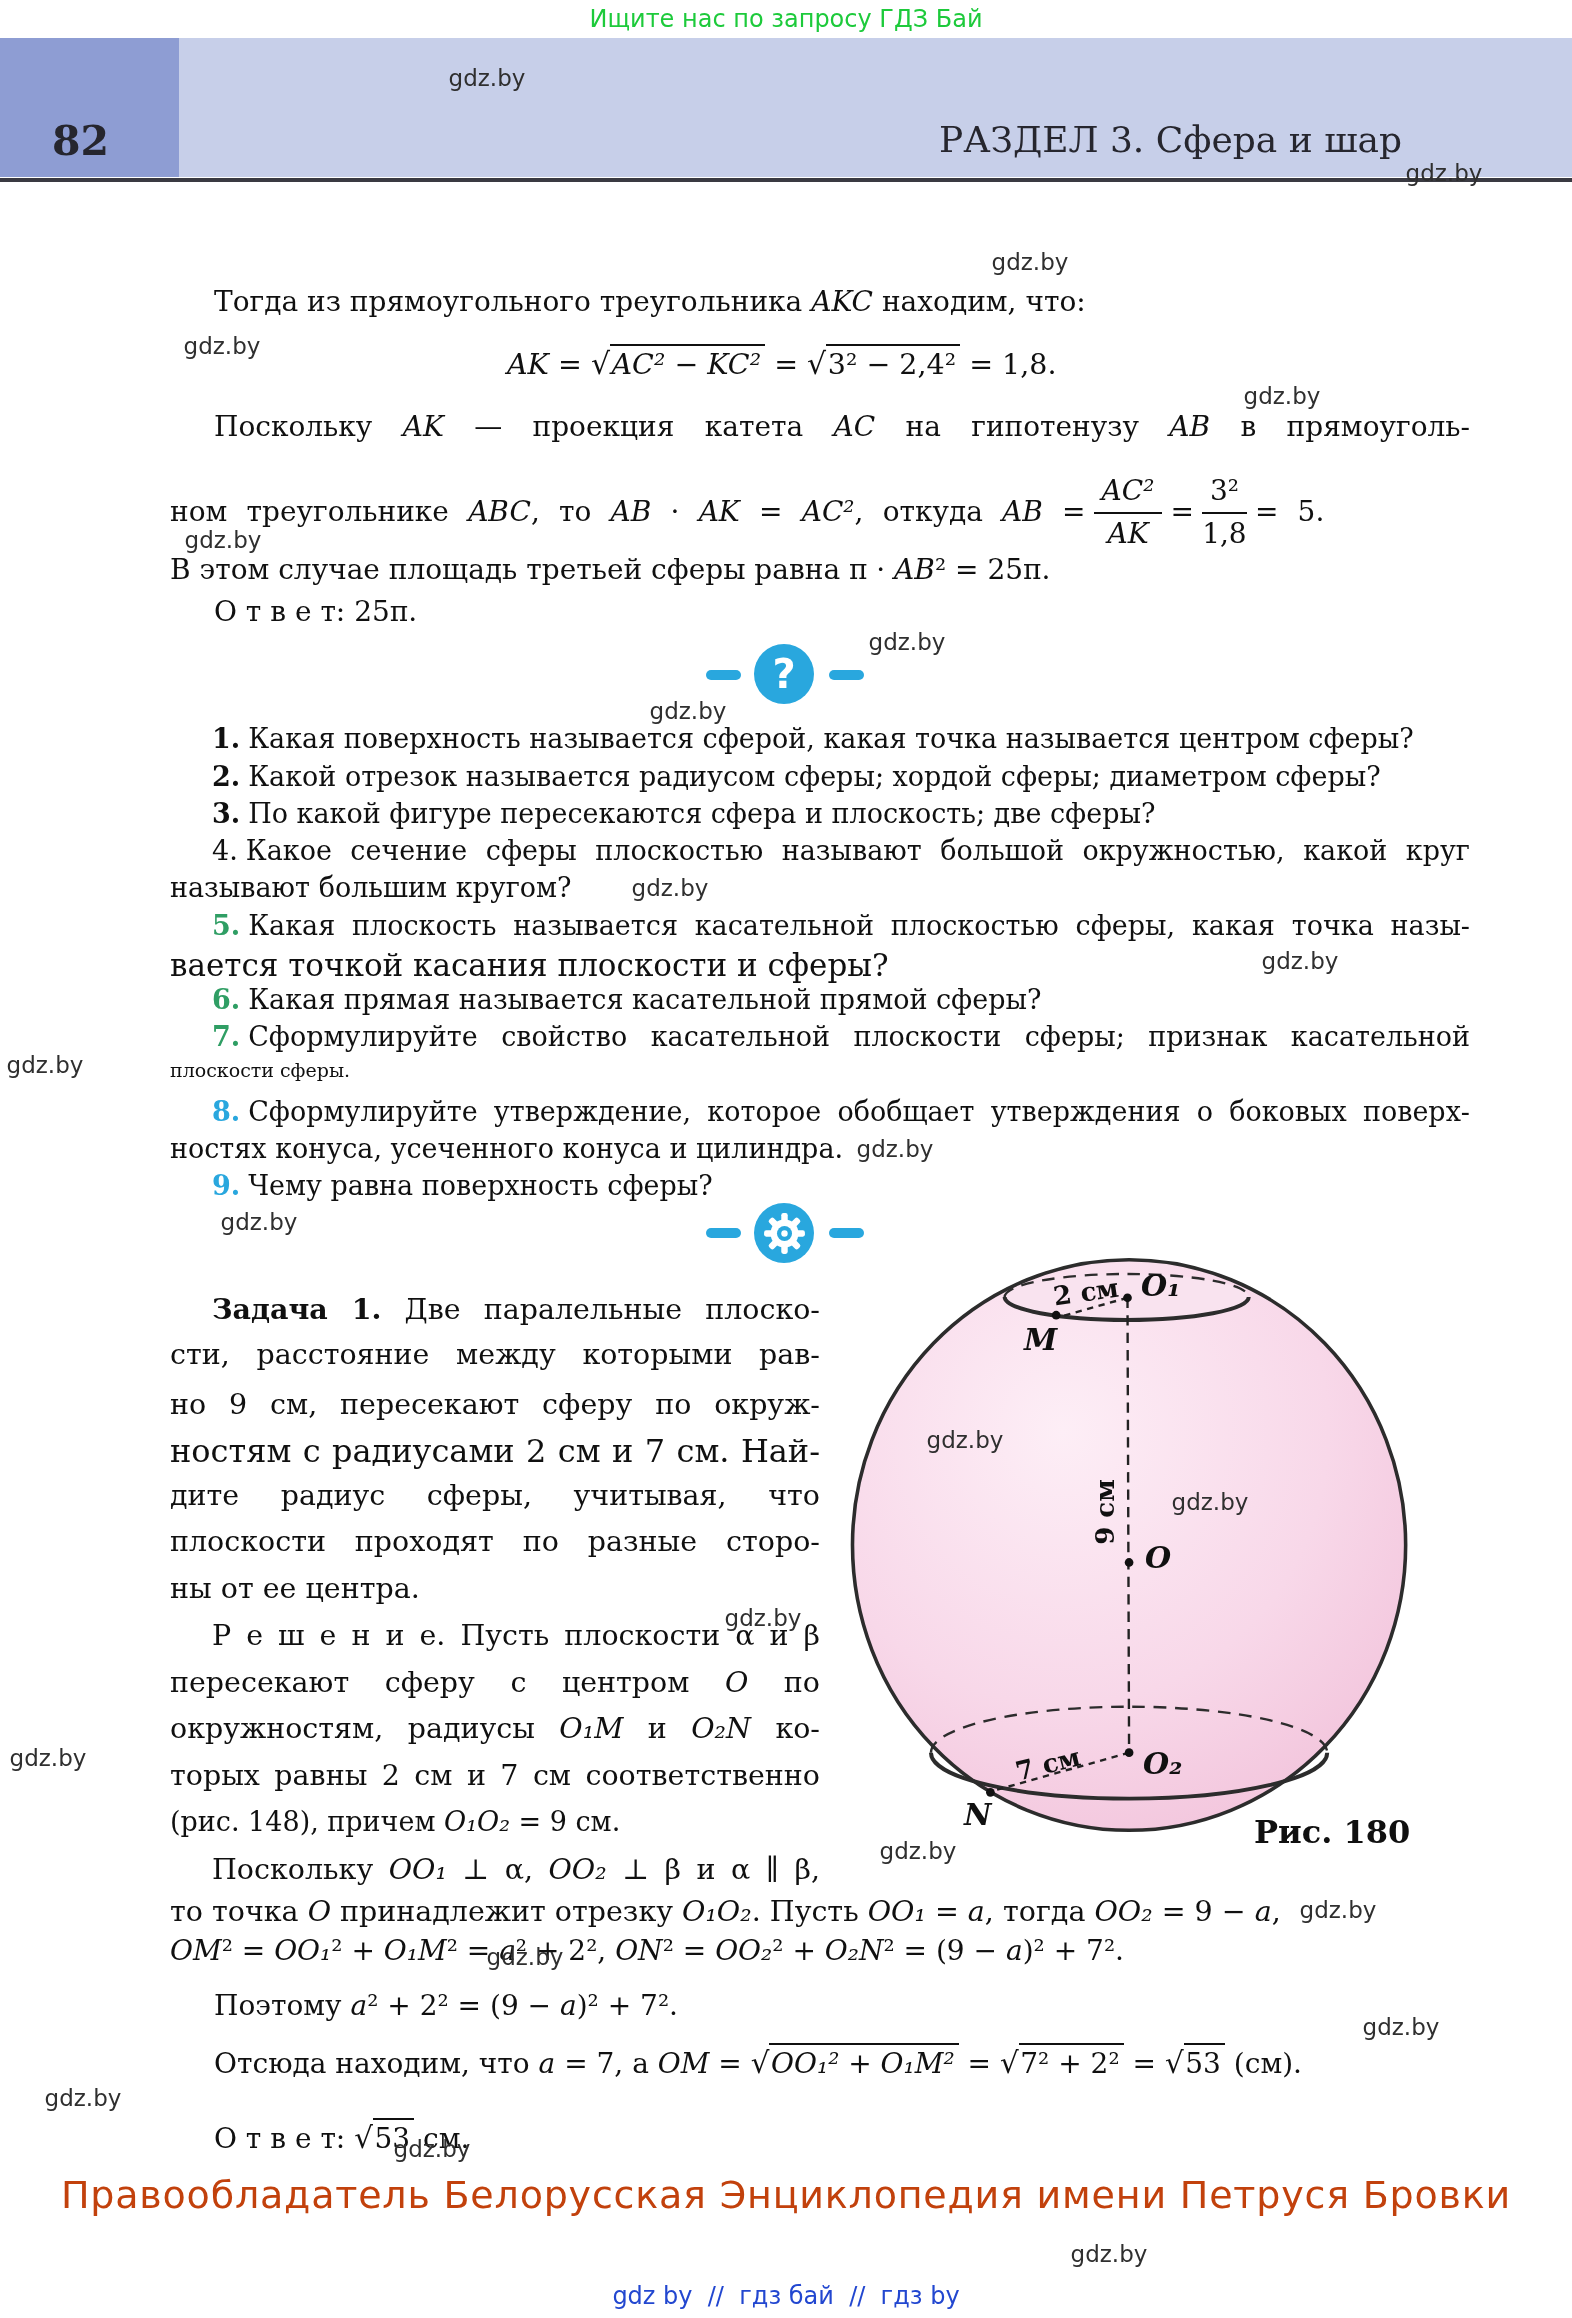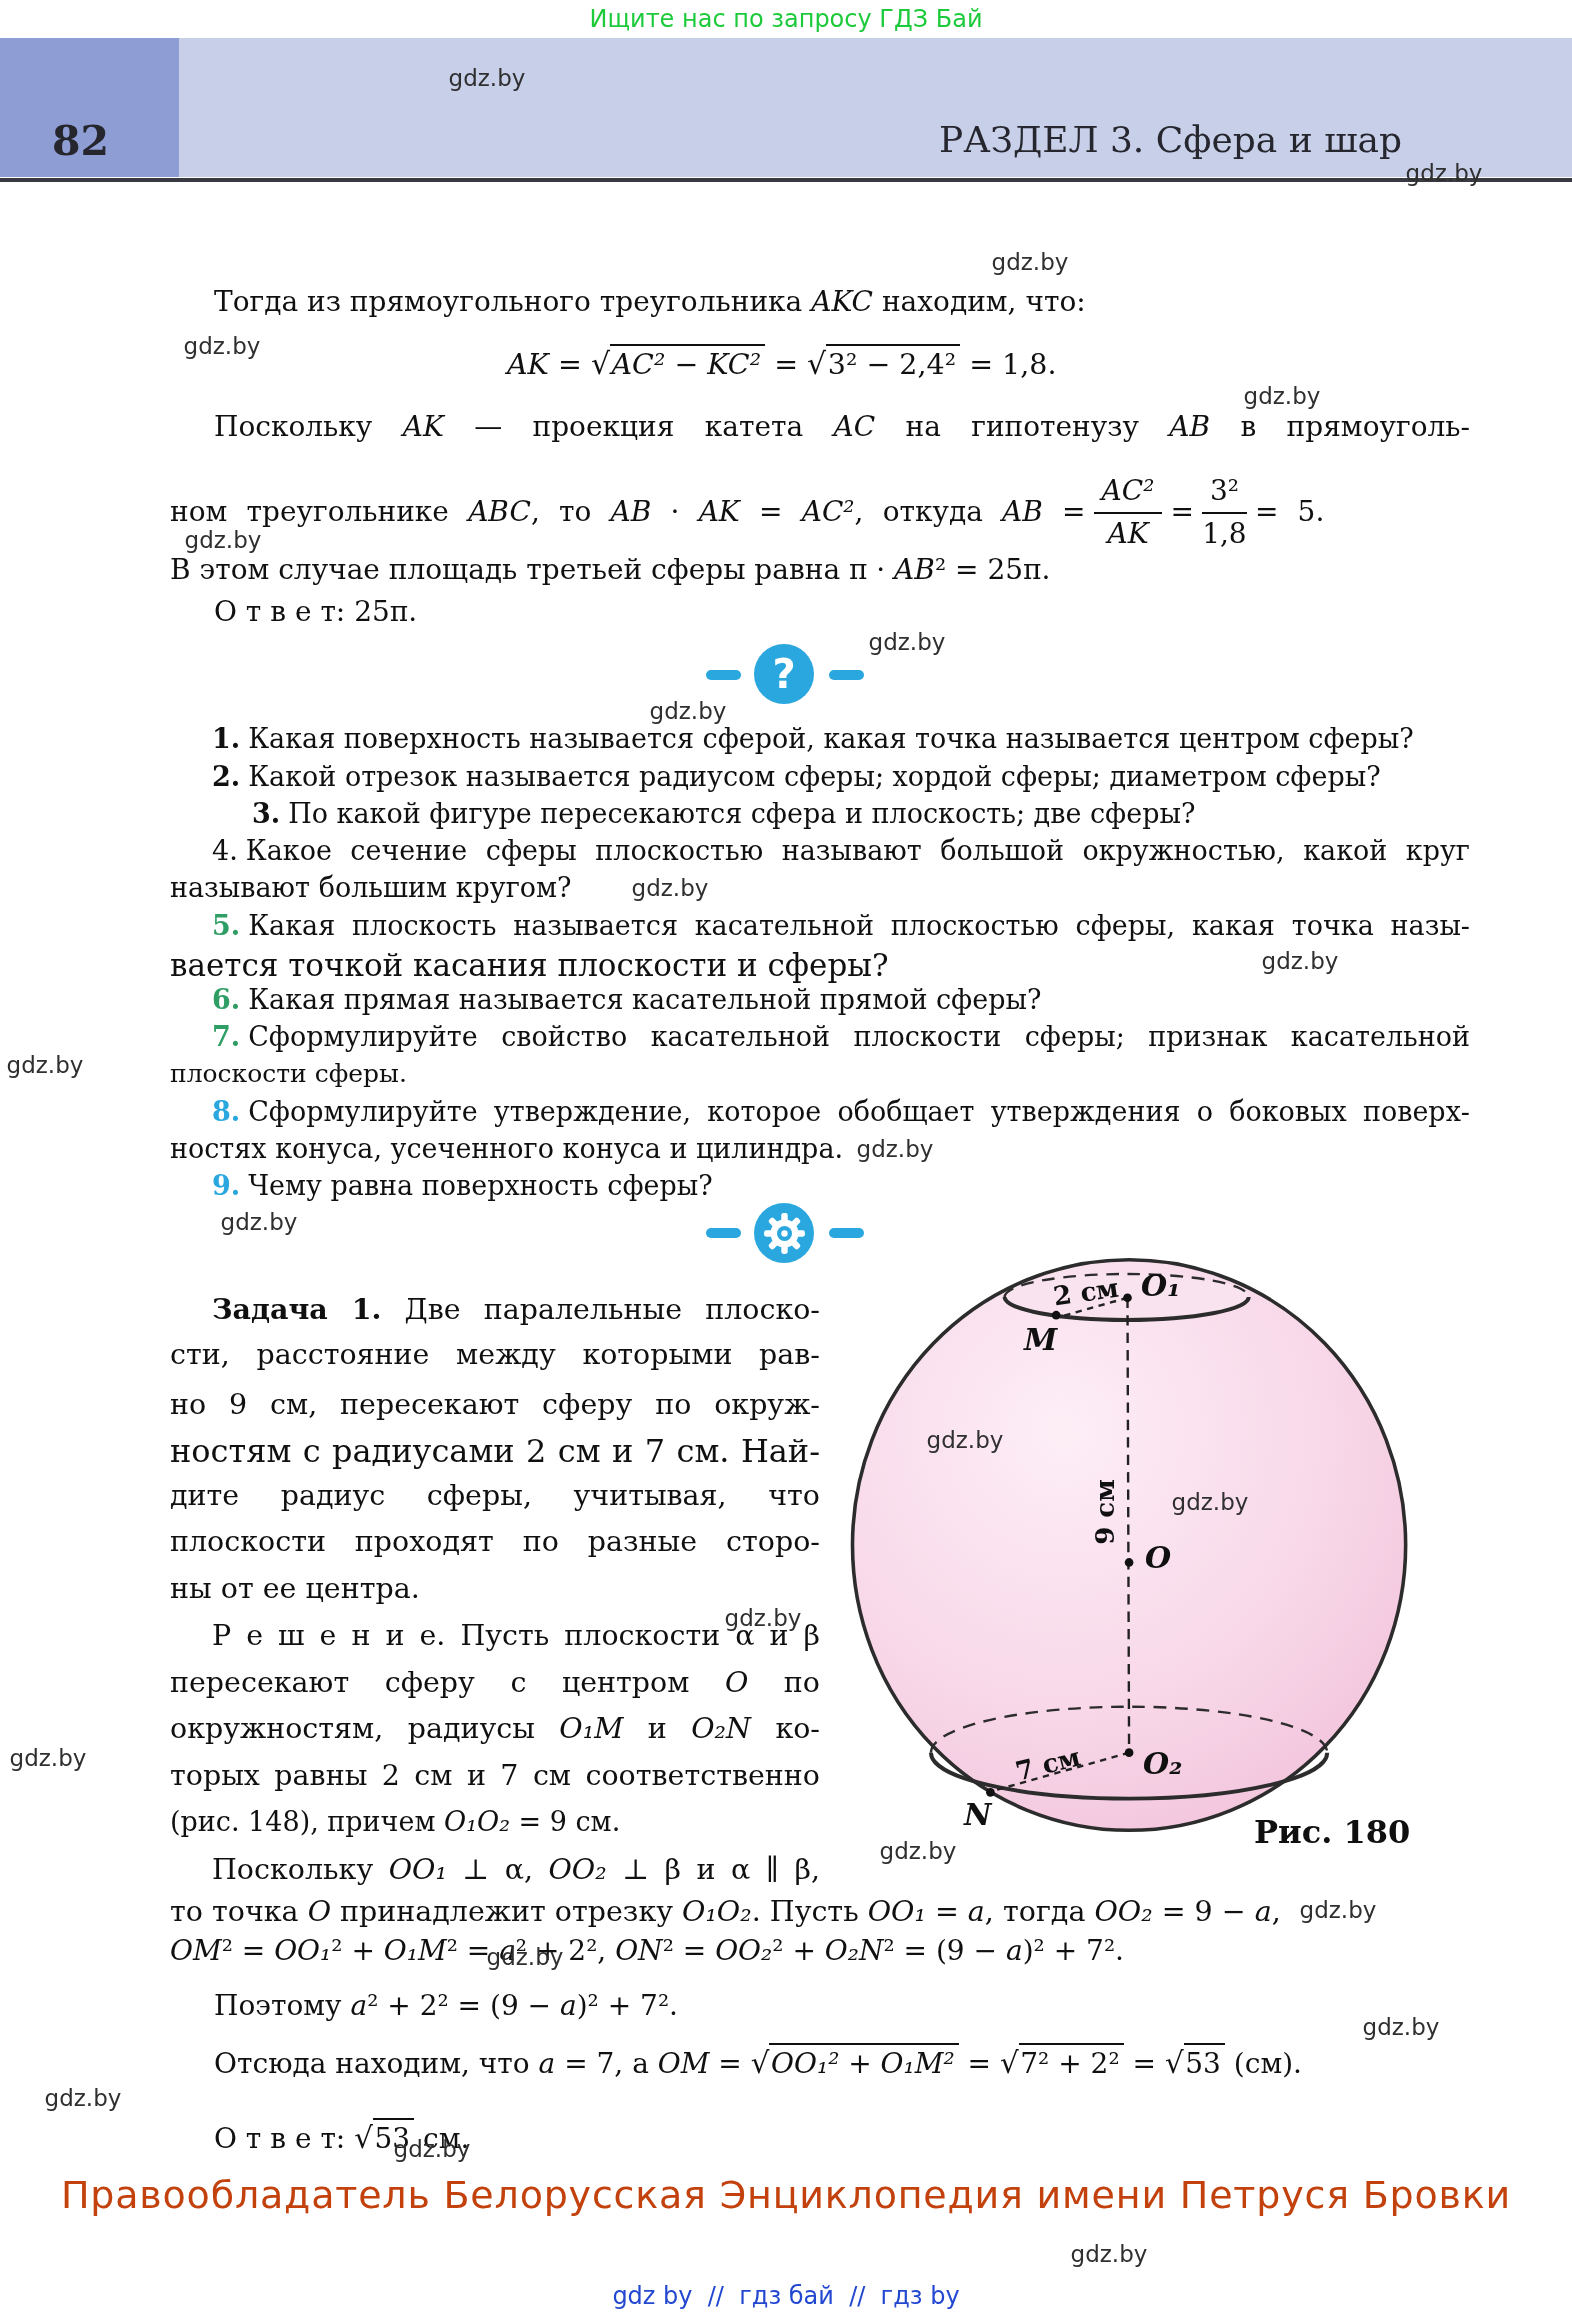--- a/index.html
+++ b/index.html
@@ -115,28 +115,28 @@
 <div class="tl" style="left:214px;top:595px;font-size:28px;">О т в е т: 25π.</div>
 
 <div class="icon-dash" style="left:706px;top:670px;"></div>
 <div class="icon-circle" style="left:754px;top:644px;">
   <span>?</span>
 </div>
 <div class="icon-dash" style="left:829px;top:670px;"></div>
 
 <div class="tl" style="left:212px;top:723px;font-size:27px;"><span class="qnum">1.</span><span>Какая поверхность называется сферой, какая точка называется центром сферы?</span></div>
 <div class="tl" style="left:212px;top:761px;font-size:27px;"><span class="qnum">2.</span><span>Какой отрезок называется радиусом сферы; хордой сферы; диаметром сферы?</span></div>
-<div class="tl" style="left:212px;top:798px;font-size:27px;margin-left:40px;"><span class="qnum">3.</span><span>По какой фигуре пересекаются сфера и плоскость; две сферы?</span></div>
+<div class="tl" style="left:212px;top:798px;font-size:27px;"><span class="qnum">3.</span><span>По какой фигуре пересекаются сфера и плоскость; две сферы?</span></div>
 <div class="flow just" style="left:212px;top:835px;width:1258px;font-size:27px;"><span class="qnum plain">4.</span><span>Какое сечение сферы плоскостью называют большой окружностью, какой круг</span></div>
 <div class="tl" style="left:170px;top:872px;font-size:27px;">называют большим кругом?</div>
 <div class="flow just" style="left:212px;top:910px;width:1258px;font-size:27px;"><span class="qnum green">5.</span><span>Какая плоскость называется касательной плоскостью сферы, какая точка назы-</span></div>
 <div class="tl" style="left:170px;top:947px;font-size:31px;">вается точкой касания плоскости и сферы?</div>
 <div class="tl" style="left:212px;top:984px;font-size:27px;"><span class="qnum green">6.</span><span>Какая прямая называется касательной прямой сферы?</span></div>
 <div class="flow just" style="left:212px;top:1021px;width:1258px;font-size:27px;"><span class="qnum green">7.</span><span>Сформулируйте свойство касательной плоскости сферы; признак касательной</span></div>
-<div class="tl" style="left:170px;top:1059px;font-size:25px;">плоскости сферы.</div>
+<div class="tl" style="left:170px;top:1059px;font-size:19px;">плоскости сферы.</div>
 <div class="flow just" style="left:212px;top:1096px;width:1258px;font-size:27px;"><span class="qnum blue">8.</span><span>Сформулируйте утверждение, которое обобщает утверждения о боковых поверх-</span></div>
 <div class="tl" style="left:170px;top:1133px;font-size:27px;">ностях конуса, усеченного конуса и цилиндра.</div>
 <div class="tl" style="left:212px;top:1170px;font-size:27px;"><span class="qnum blue">9.</span><span>Чему равна поверхность сферы?</span></div>
 
 <div class="icon-dash" style="left:706px;top:1228px;"></div>
 <div class="icon-circle" style="left:754px;top:1203px;">
   <svg width="43" height="43" viewBox="0 0 40 40">
     <g fill="#ffffff">
       <rect x="17" y="1" width="6" height="9" rx="2"></rect>
       <rect x="17" y="30" width="6" height="9" rx="2"></rect>

